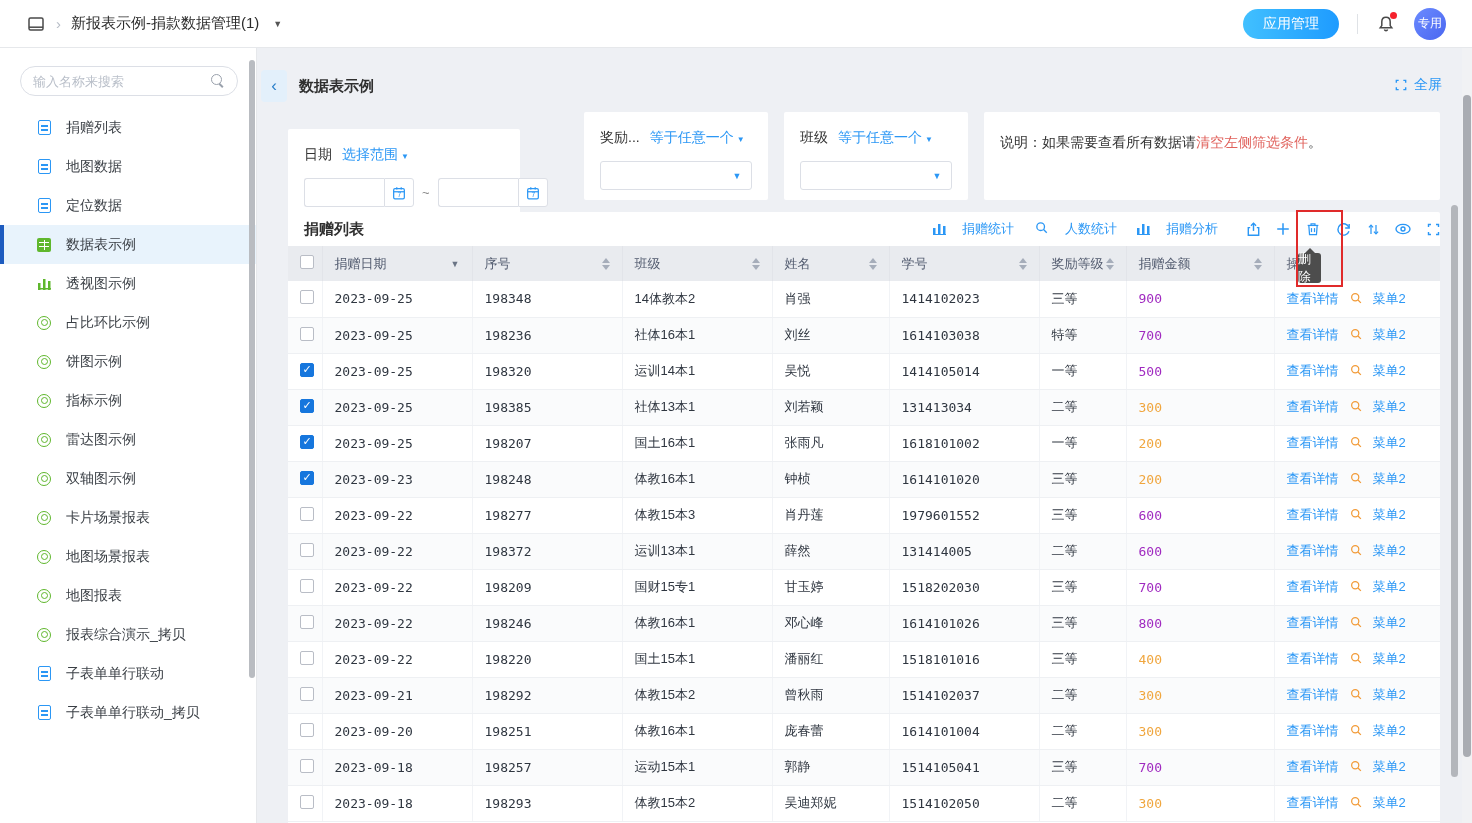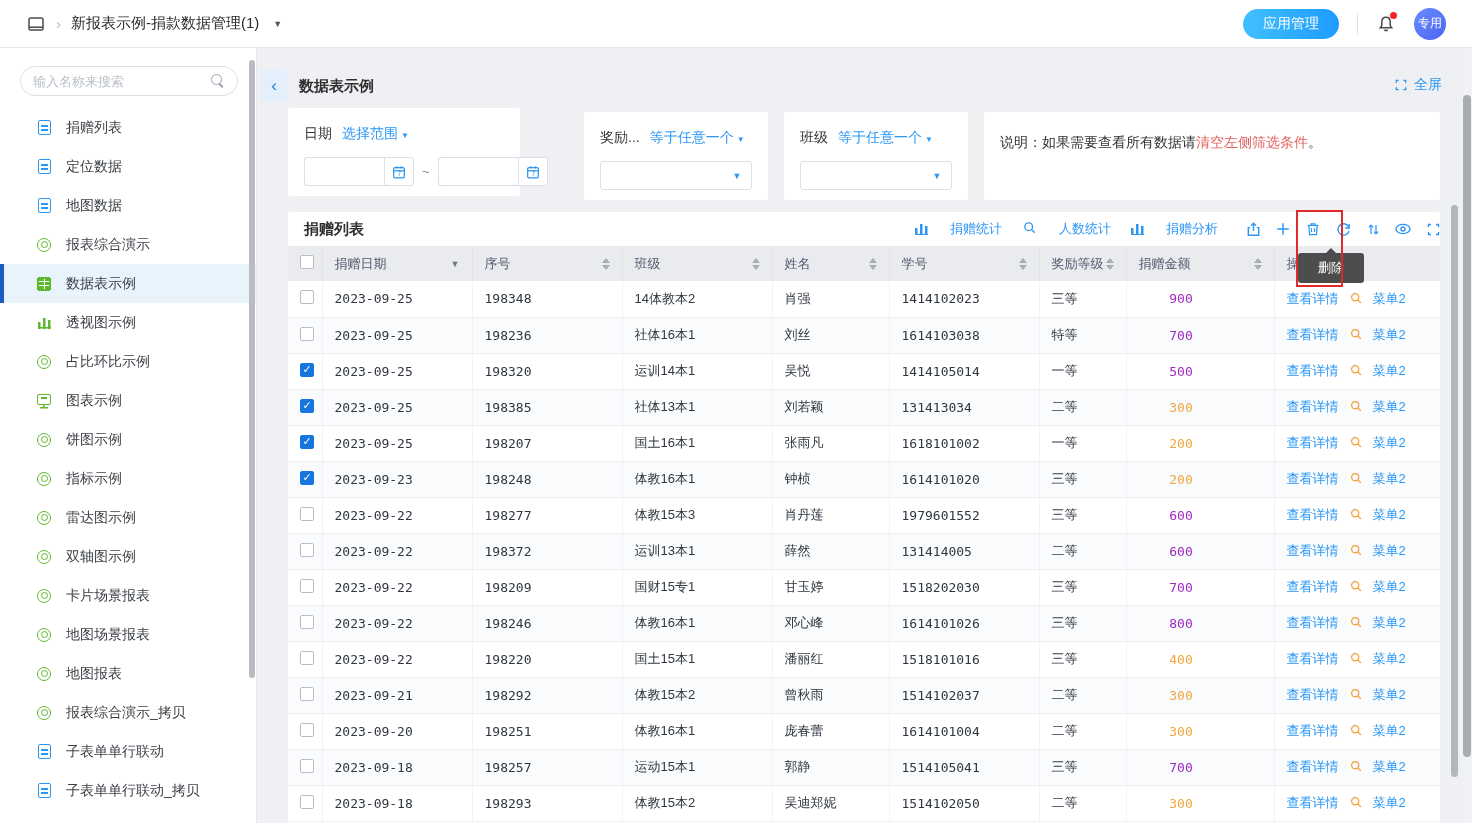--- a/index.html
+++ b/index.html
@@ -82,50 +82,50 @@
   .select .sel-val{flex:1}
   .select .sel-arrow{width:28px;display:flex;align-items:center;justify-content:center;color:var(--accent);font-size:9px}
   .note-card{padding:20px 16px;font-size:14px;line-height:1.5;color:#333}
   .note-prefix{font-weight:400}
   .note-link{color:var(--red-note);cursor:pointer}
 
   
   .table-card{left:31px;top:164px;width:1152px;height:659px}
   .tc-title{position:absolute;left:16px;top:8px;font-size:15px;font-weight:700;color:#2f2f2f}
   .tc-toolbar{position:absolute;right:-8px;top:6px;display:flex;align-items:center;height:22px;color:var(--accent)}
-  .tool-link{display:flex;align-items:center;gap:22px;font-size:13px;margin-right:20px;cursor:pointer;color:var(--accent)}
+  .tool-link{display:flex;align-items:center;gap:16px;font-size:13px;margin-right:20px;cursor:pointer;color:var(--accent)}
   .tool-btn{width:30px;height:22px;display:flex;align-items:center;justify-content:center;cursor:pointer;color:var(--accent)}
   .tool-btn svg{display:block}
 
   table.grid{position:absolute;left:0;top:34px;width:1152px;border-collapse:collapse;table-layout:fixed}
   .grid th{height:35px;background:#e9ebef;color:#515a6e;font-weight:400;font-size:13px;text-align:left;padding:0 12px;border-right:1px solid #e2e4e9}
   .grid th:last-child{border-right:none}
   .grid th .th-flex{display:flex;align-items:center;justify-content:space-between}
   .grid td{height:36px;font-size:13px;color:#2f3640;padding:0 12px;border-bottom:1px solid #eef0f3;border-right:1px solid #f1f3f6;background:#fff}
   .grid td:last-child,.grid th:last-child{border-right:none}
   .grid tr.alt td{background:#fafbfc}
   .num{font-family:"DejaVu Sans Mono",monospace;font-size:12.5px}
   .cb{width:14px;height:14px;border:1px solid #b9bdc6;border-radius:2px;background:#fff;display:inline-block;cursor:pointer}
   .cb.checked{background:#1676dd;border-color:#1676dd;position:relative}
   .cb.checked::after{content:'✓';position:absolute;left:1.5px;top:-1px;color:#fff;font-size:11px}
   .sorter{display:inline-flex;flex-direction:column;gap:2px;cursor:pointer}
   .sorter i{width:0;height:0;border-left:4px solid transparent;border-right:4px solid transparent;display:block}
   .sorter .up{border-bottom:5px solid #a6adba}
   .sorter .dn{border-top:5px solid #a6adba}
   .filter-caret{color:#6a7485;font-size:9px;cursor:pointer}
-  .amt{text-align:center;padding-right:50px !important}
+  .amt{text-align:left;padding-right:50px !important}
   .amt.purple{color:var(--purple)}
   .amt.orange{color:var(--orange)}
   .act-cell{white-space:nowrap}
   .act-link{color:var(--accent);cursor:pointer}
   .act-mag{color:#f29b38;margin:0 10px;vertical-align:-2px;cursor:pointer}
 
   
   .annot-box{position:absolute;left:1008px;top:-2px;width:47px;height:77px;border:2px solid #e02a2a;z-index:40;pointer-events:none}
-  .del-tooltip{position:absolute;left:1010px;top:41px;width:66px;height:30px;background:#4d4d4d;border-radius:3px;color:#fff;
+  .del-tooltip{position:absolute;left:1010px;top:41px;width:23px;height:30px;background:#4d4d4d;border-radius:3px;color:#fff;
     font-size:13px;display:flex;align-items:center;justify-content:center;z-index:39}
   .del-tooltip::before{content:'';position:absolute;left:50%;top:-5px;transform:translateX(-50%);
     width:0;height:0;border-left:6px solid transparent;border-right:6px solid transparent;border-bottom:6px solid #4d4d4d}
 
   
   .vtrack{position:absolute;background:#f1f2f4;z-index:25}
   .vthumb{position:absolute;border-radius:4px;z-index:26}
   .sb-page{left:1462px;top:48px;width:10px;height:775px}
   .sb-page-thumb{left:1463px;top:95px;width:8px;height:662px;background:#a9acb2}
   .sb-inner-thumb{left:1451px;top:205px;width:7px;height:572px;background:#b3b6bb}
@@ -171,57 +171,45 @@
         <div class="menu-item">
           <span class="menu-icon">
             <span class="icon-doc"></span>
           </span>
           <span>捐赠列表</span>
         </div>
         <div class="menu-item">
           <span class="menu-icon">
             <span class="icon-doc"></span>
           </span>
+          <span>地图数据</span>
+        </div>
+        <div class="menu-item">
+          <span class="menu-icon">
+            <span class="icon-doc"></span>
+          </span>
           <span>定位数据</span>
         </div>
-        <div class="menu-item">
-          <span class="menu-icon">
-            <span class="icon-doc"></span>
-          </span>
-          <span>地图数据</span>
-        </div>
-        <div class="menu-item">
-          <span class="menu-icon">
-            <span class="icon-donut"></span>
-          </span>
-          <span>报表综合演示</span>
-        </div>
         <div class="menu-item active">
           <span class="menu-icon">
             <span class="icon-table"></span>
           </span>
           <span>数据表示例</span>
         </div>
         <div class="menu-item">
           <span class="menu-icon">
             <span class="icon-bars"></span>
           </span>
           <span>透视图示例</span>
         </div>
         <div class="menu-item">
           <span class="menu-icon">
             <span class="icon-donut"></span>
           </span>
           <span>占比环比示例</span>
-        </div>
-        <div class="menu-item">
-          <span class="menu-icon">
-            <span class="icon-pres"></span>
-          </span>
-          <span>图表示例</span>
         </div>
         <div class="menu-item">
           <span class="menu-icon">
             <span class="icon-donut"></span>
           </span>
           <span>饼图示例</span>
         </div>
         <div class="menu-item">
           <span class="menu-icon">
             <span class="icon-donut"></span>
@@ -287,21 +275,21 @@
         <svg width="14" height="14" viewBox="0 0 18 18" fill="none" stroke="currentColor" stroke-width="1.8">
           <path d="M3 6 V3 H6"></path>
             <path d="M12 3 H15 V6"></path>
             <path d="M15 12 V15 H12"></path>
             <path d="M6 15 H3 V12"></path>
         </svg>
         <span>全屏</span>
       </span>
     </div>
 
-    <div class="card filter-card" style="left:31px;top:60px;width:232px;height:88px">
+    <div class="card filter-card" style="left:31px;top:81px;width:232px;height:88px">
       <div class="f-head">
         <span class="f-label">日期</span>
         <span class="f-op"><span>选择范围</span><span class="caret">▼</span></span>
       </div>
       <div class="f-body">
         <span class="input-group">
           <input value="" style="">
           <span class="cal-btn">
             <svg width="16" height="16" viewBox="0 0 18 18" fill="none" stroke="currentColor" stroke-width="1.4">
               <rect x="3" y="4" width="12" height="11.5" rx="1.5"></rect>

